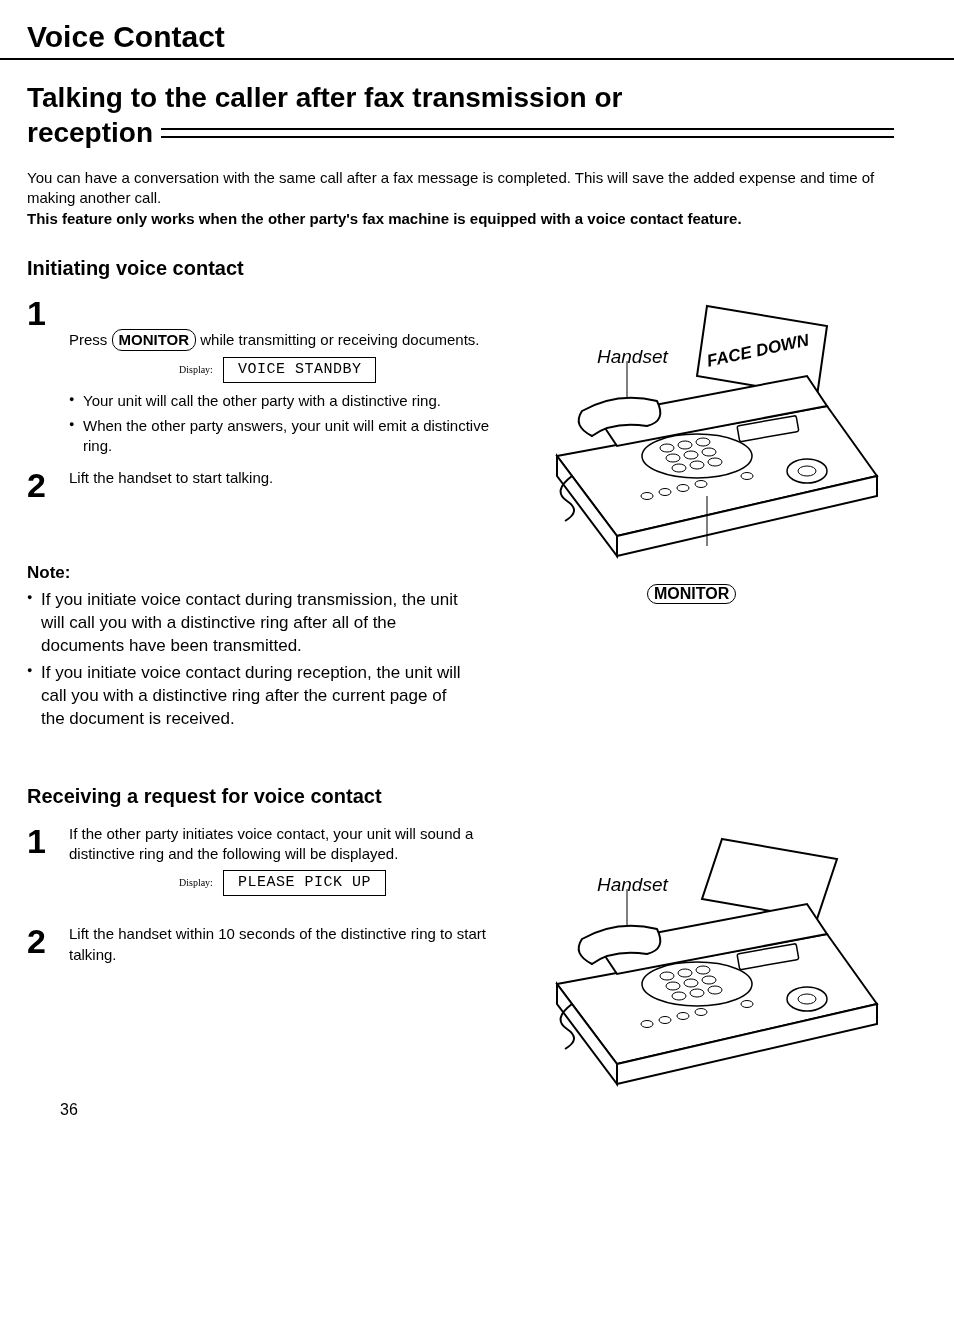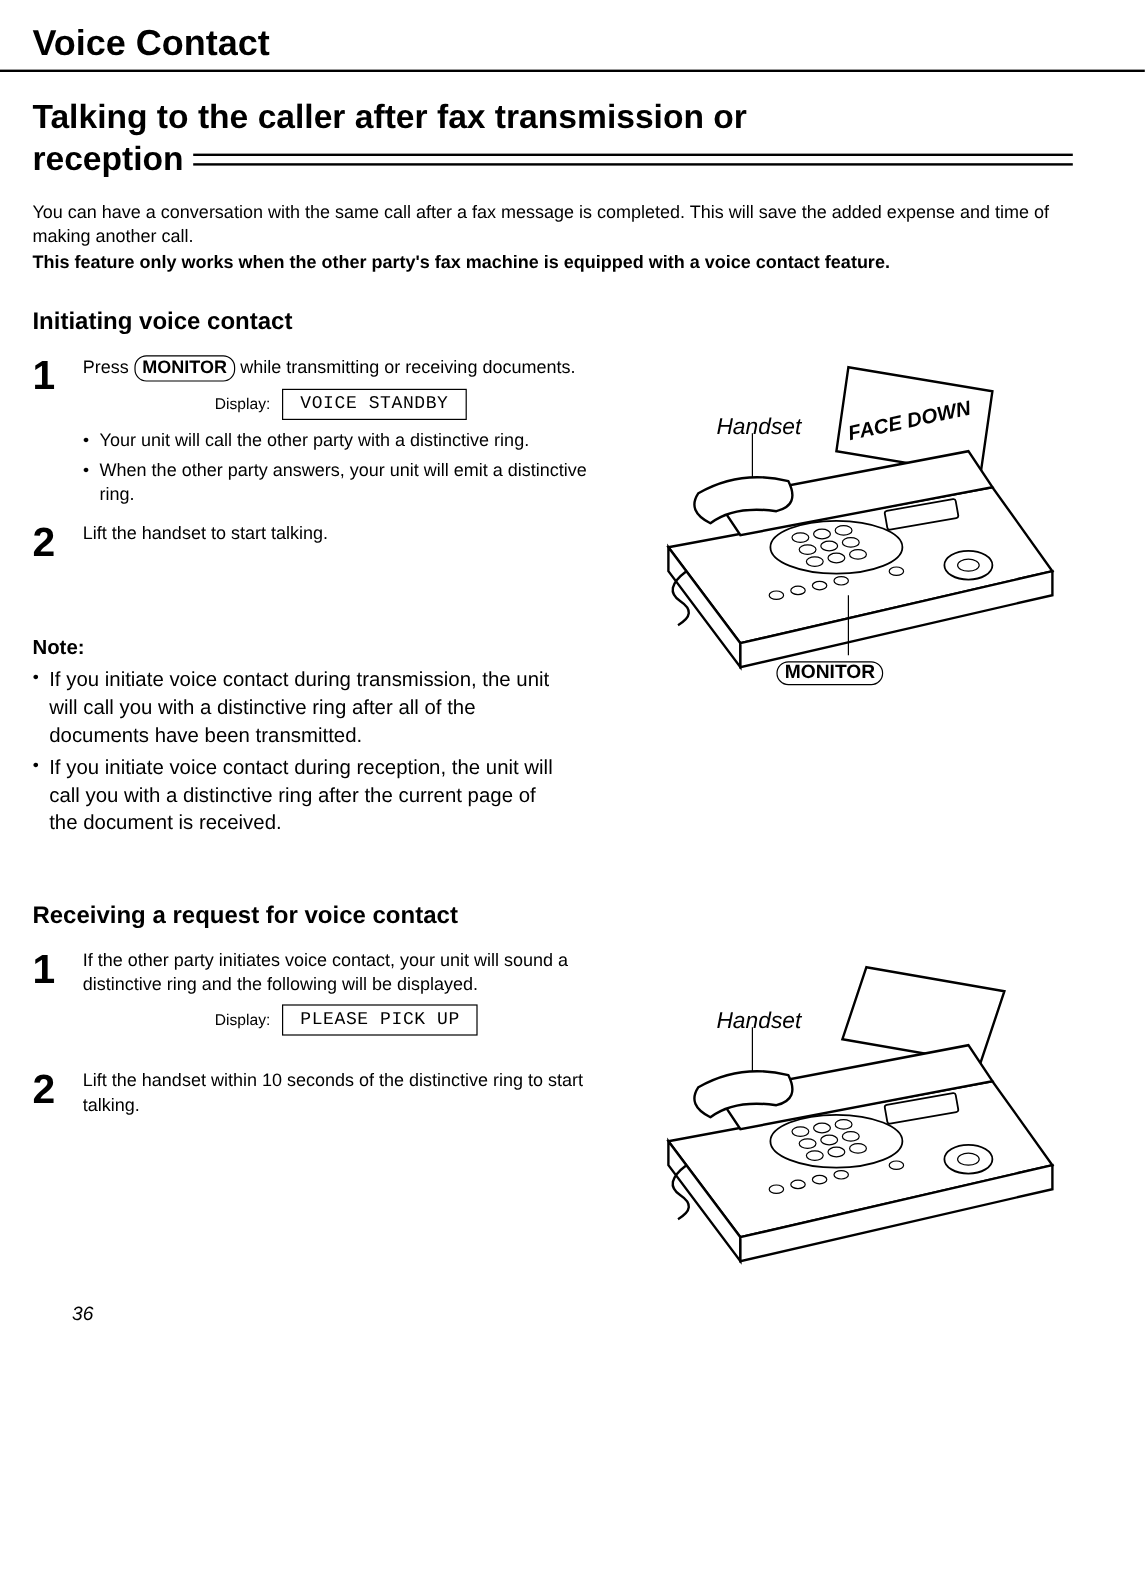--- a/index.html
+++ b/index.html
@@ -71,29 +71,31 @@
     font-size: 15px;
     line-height: 1.35;
     max-width: 420px;
   }
   .monitor-key {
     border: 1.5px solid #000;
     border-radius: 10px;
     padding: 0 6px;
     font-weight: bold;
     display: inline-block;
+    margin-top: 33px;
   }
   .display-row {
     display: flex;
     align-items: center;
     gap: 10px;
     margin: 6px 0 8px 110px;
   }
   .display-label {
-    font-size: 13px;
+    font-size: 10px;
+    font-family: Liberation Serif, serif;
   }
   .display-box {
     border: 1.5px solid #000;
     font-family: "Courier New", monospace;
     font-size: 15px;
     padding: 2px 14px;
     letter-spacing: 0.5px;
   }
   .bullet-list {
     list-style: none;
@@ -136,23 +138,22 @@
     width: 360px;
     height: 280px;
   }
   .fax-label {
     font-size: 19px;
     position: absolute;
     font-style: italic;
   }
   .page-num {
     position: absolute;
-    bottom: 11px;
+    bottom: 29px;
     left: 60px;
-    font-style: italic;
     font-size: 16px;
   }
 </style>
 </head>
 <body>
 
 <div class="page">
 
   <h1 class="header-title">Voice Contact</h1>
   <hr class="header-rule">

